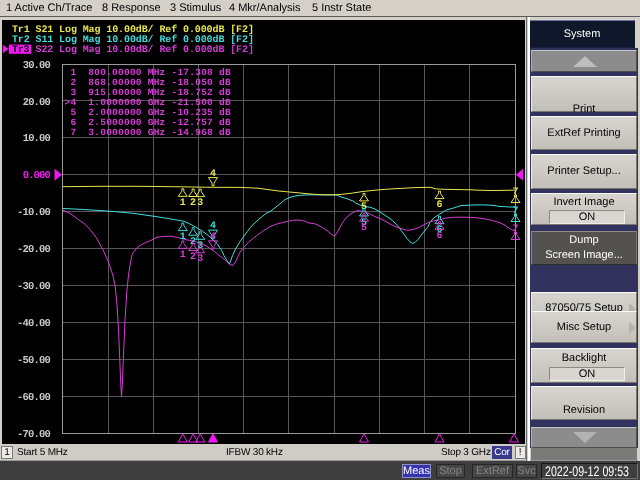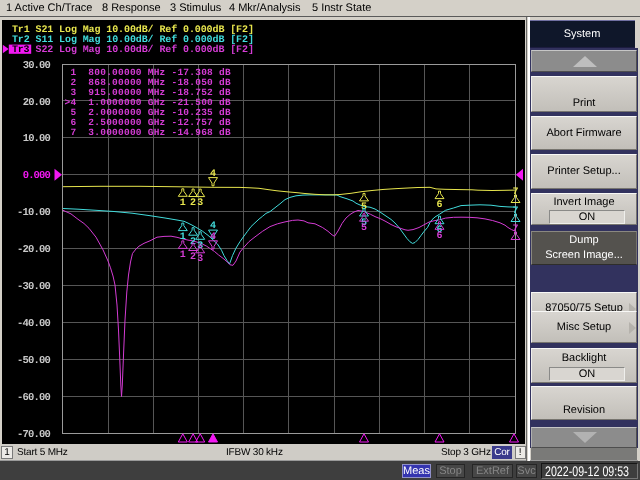--- a/index.html
+++ b/index.html
@@ -48,24 +48,24 @@
       <div class="cor">Cor</div>
       <div class="exc">!</div>
     </div>
 <div id="rpanel">
 <div style="position:absolute;left:4px;top:31px;width:108px;height:400px;background:#32325e;"></div>
 <div class="sys">System</div>
 <div class="arr" style="top:33px;height:22px;">
         <div class="tup"></div>
       </div>
 <div class="b" style="top:59px;height:36px;">
-        <div style="position:absolute;left:0;top:20px;width:100%;">Print</div>
+        <div style="position:absolute;left:0;top:26px;width:100%;">Print</div>
       </div>
 <div class="b" style="top:99px;height:34px;">
-        <div style="position:absolute;left:0;top:9.5px;width:100%;">Abort Firmware</div>
+        <div style="position:absolute;left:0;top:9.5px;width:100%;">ExtRef Printing</div>
       </div>
 <div class="b" style="top:137px;height:35px;">
         <div style="position:absolute;left:0;top:10px;width:100%;">Printer Setup...</div>
       </div>
 <div class="b" style="top:176px;height:32px;">
         <div style="position:absolute;left:0;top:1.5px;width:100%;">Invert Image</div>
         <div class="onbox" style="top:16px;">ON</div>
       </div>
 <div class="b dark" style="top:214px;height:34px;">
         <div style="position:absolute;left:0;top:2px;width:100%;">Dump</div>

